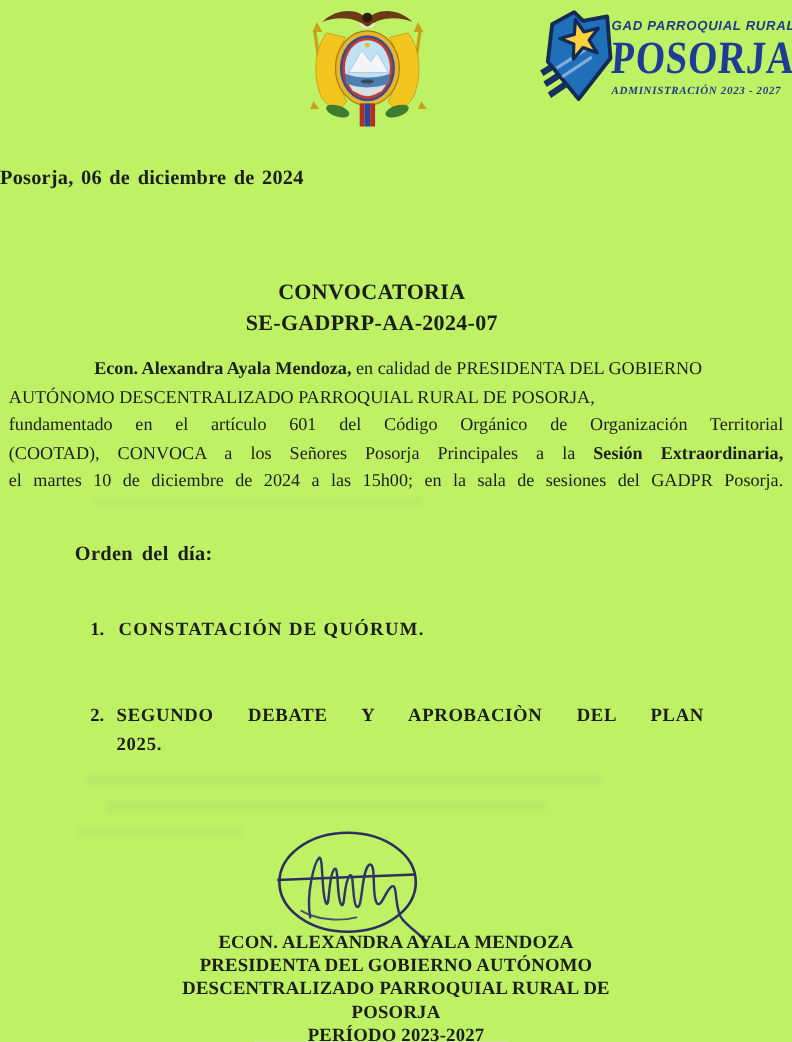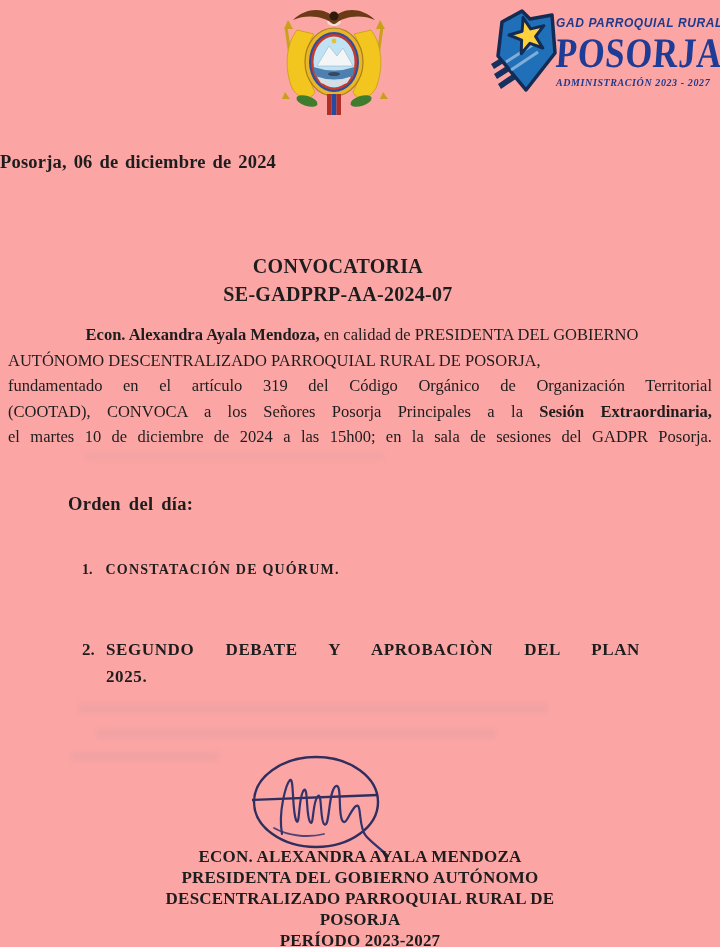--- a/index.html
+++ b/index.html
@@ -1,18 +1,18 @@
 <!DOCTYPE html>
 <html><head>
 <meta charset="utf-8">
 <style>
   html,body { margin:0; padding:0; background:#e9e9e9; }
   .page {
     position:relative; width:720px; height:947px; margin:0 auto;
-    background:#fca5a5; overflow:hidden;
+    background:#bef264; overflow:hidden;
     font-family:"Liberation Serif","DejaVu Serif",serif; color:#1d1d1d;
   }
   
   .coat { position:absolute; left:276px; top:4px; width:116px; height:112px; }
   .logo { position:absolute; left:488px; top:6px; width:228px; height:100px; }
   .logo-shield { position:absolute; left:0; top:0; width:70px; height:98px; }
   .logo-text { position:absolute; left:68px; top:10px; width:160px; }
   .logo-org {
     font-family:"Liberation Sans","DejaVu Sans",sans-serif; font-weight:700; font-style:italic;
     font-size:12px; letter-spacing:0.6px; color:#1d3a8c; white-space:nowrap;
@@ -38,21 +38,21 @@
     letter-spacing:0.3px;
   }
   
   .body-par { position:absolute; top:322px; left:8px; width:704px; font-size:16.5px; line-height:25.6px; }
   .body-par .l1 { text-align:center; padding-left:4px; }
   .body-par .l2 { text-align:left; }
   .jall { text-align:justify; text-align-last:justify; }
   .b { font-weight:700; }
   
   .orden { position:absolute; top:494px; left:68px; font-weight:700; font-size:18.5px; letter-spacing:0.3px; word-spacing:3px; }
-  .item1 { position:absolute; top:562px; left:82px; font-weight:700; font-size:14px; letter-spacing:1.2px; }
+  .item1 { position:absolute; top:562px; left:82px; font-weight:700; font-size:17px; letter-spacing:1.2px; }
   .item1 .num { letter-spacing:0; margin-right:13px; }
   .item2 { position:absolute; top:637px; left:82px; width:558px; font-weight:700; font-size:17px; line-height:26.5px; letter-spacing:0.6px; }
   .item2 .num { position:absolute; left:0; top:0; letter-spacing:0; }
   .item2 .lines { display:block; margin-left:24px; }
   .item2 .ln { display:block; text-align:justify; text-align-last:justify; }
   .item2 .ln.last { text-align:center; text-align-last:left; }
   
   .sig-svg { position:absolute; left:238px; top:750px; width:200px; height:112px; }
   .sign-block {
     position:absolute; top:846px; left:0; width:100%; text-align:center;
@@ -132,21 +132,21 @@
   <div class="date-line">Posorja, 06 de diciembre de 2024</div>
 
   <div class="doc-title">
     <div>CONVOCATORIA</div>
     <div>SE-GADPRP-AA-2024-07</div>
   </div>
 
   <div class="body-par">
     <div class="l1"><span class="b">Econ. Alexandra Ayala Mendoza,</span><span> en calidad de </span><span>PRESIDENTA DEL GOBIERNO</span></div>
     <div class="l2">AUTÓNOMO DESCENTRALIZADO PARROQUIAL RURAL DE POSORJA,</div>
-    <div class="jall">fundamentado en el artículo 319 del Código Orgánico de Organización Territorial</div>
+    <div class="jall">fundamentado en el artículo 601 del Código Orgánico de Organización Territorial</div>
     <div class="jall"><span>(COOTAD), CONVOCA a los Señores Posorja Principales a la </span><span class="b">Sesión Extraordinaria,</span></div>
     <div class="jall">el martes 10 de diciembre de 2024 a las 15h00; en la sala de sesiones del GADPR Posorja.</div>
   </div>
 
   <div class="orden">Orden del día:</div>
 
   <div class="item1">
     <span class="num">1.</span><span>CONSTATACIÓN DE QUÓRUM.</span>
   </div>
 

